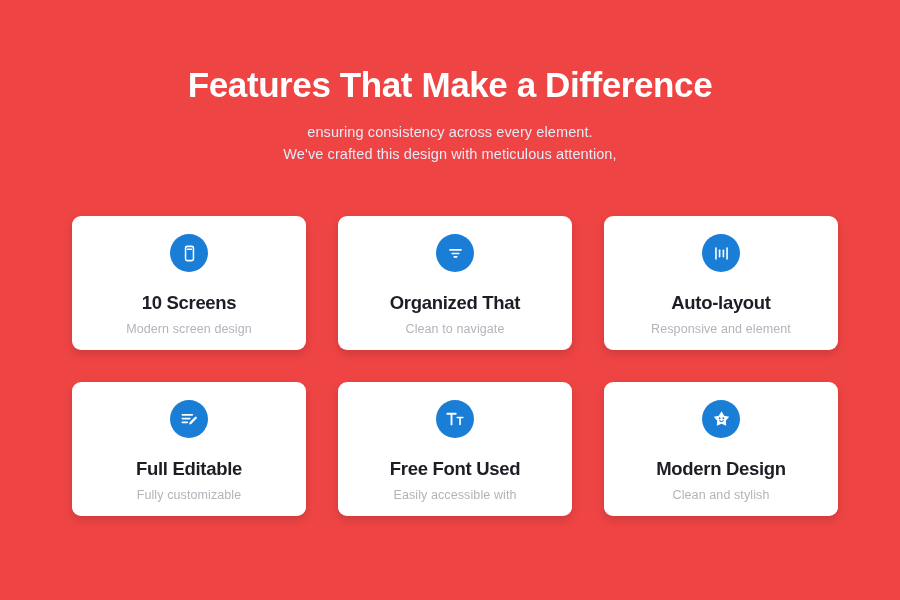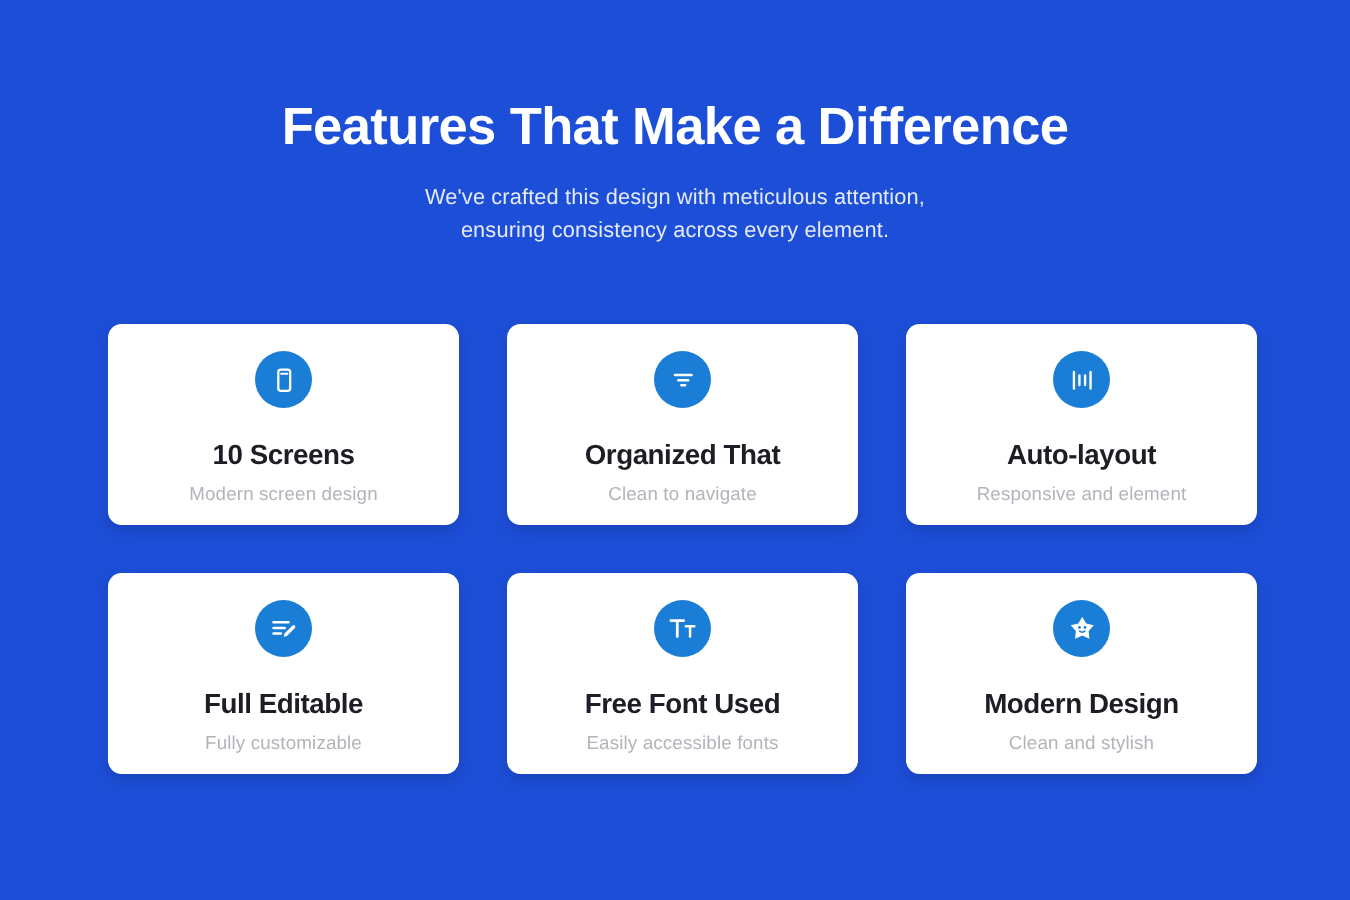--- a/index.html
+++ b/index.html
@@ -13,21 +13,21 @@
   body {
     background: #2450ae;
     font-family: "Liberation Sans", sans-serif;
     -webkit-font-smoothing: antialiased;
   }
 
   .page {
     position: relative;
     width: 900px;
     height: 600px;
-    background: #1d4ed8;
+    background: #ef4444;
   }
 
   
   .header {
     position: absolute;
     left: 0;
     top: 66px;
     width: 900px;
     text-align: center;
   }
@@ -109,22 +109,22 @@
   }
 </style>
 </head>
 <body>
 
 <div class="page">
 
   <div class="header">
     <h1 class="headline">Features That Make a Difference</h1>
     <p class="subhead">
+      <span class="sub-line">ensuring consistency across every element.</span>
       <span class="sub-line">We've crafted this design with meticulous attention,</span>
-      <span class="sub-line">ensuring consistency across every element.</span>
     </p>
   </div>
 
   <div class="grid">
 
     <div class="card">
       <span class="icon-circle">
         <span>
           <svg width="19" height="19" viewBox="0 0 24 24" fill="none">
             <rect x="7" y="3" width="10" height="18" rx="2.2" stroke="#ffffff" stroke-width="1.9"></rect>
@@ -179,21 +179,21 @@
     <div class="card">
       <span class="icon-circle">
         <span>
           <svg width="22" height="22" viewBox="0 0 24 24" fill="none">
             <path d="M3.6 6.3h9.2M8.2 6.3v11.6" stroke="#ffffff" stroke-width="2" stroke-linecap="round"></path>
             <path d="M14.4 10.4h6.2M17.5 10.4v7.5" stroke="#ffffff" stroke-width="1.8" stroke-linecap="round"></path>
           </svg>
         </span>
       </span>
       <div class="card-title">Free Font Used</div>
-      <div class="card-sub">Easily accessible fonts</div>
+      <div class="card-sub">Easily accessible with</div>
     </div>
 
     <div class="card">
       <span class="icon-circle">
         <span>
           <svg width="21" height="21" viewBox="0 0 24 24" fill="none">
             <path d="M12 2.6l3.05 5.05 5.75 1.3-3.9 4.42.55 5.86L12 16.82l-5.45 2.41.55-5.86-3.9-4.42 5.75-1.3z" fill="#ffffff"></path>
             <circle cx="9.9" cy="10.6" r="1.05" fill="#1b7ed6"></circle>
             <circle cx="14.1" cy="10.6" r="1.05" fill="#1b7ed6"></circle>
             <path d="M10 13.3c.55.6 1.3.9 2 .9s1.45-.3 2-.9" stroke="#1b7ed6" stroke-width="1.2" stroke-linecap="round"></path>

